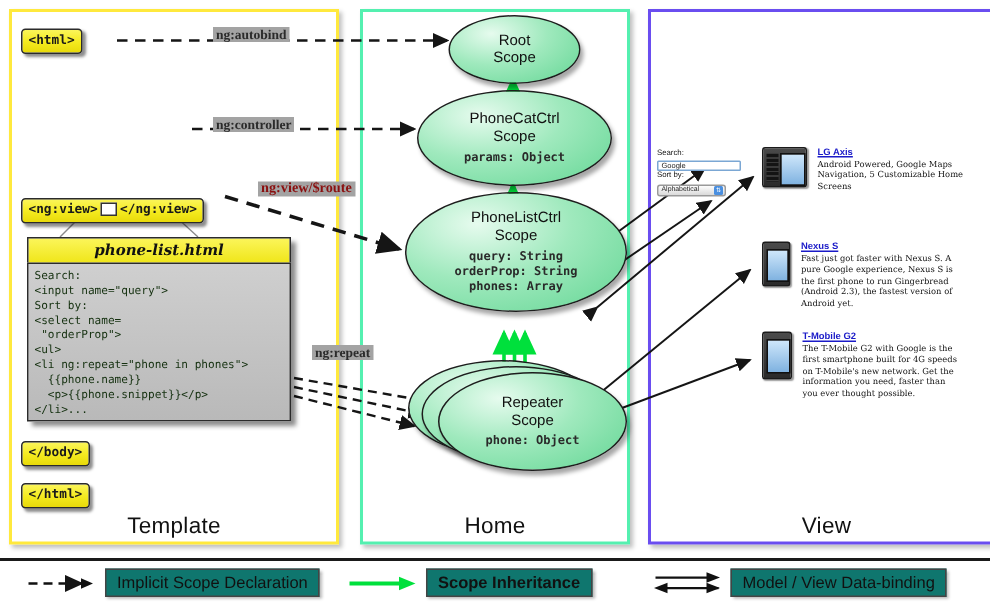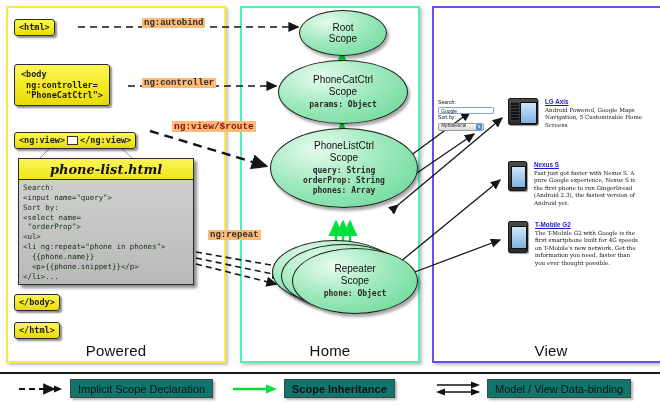--- a/index.html
+++ b/index.html
@@ -36,21 +36,21 @@
   #tag-htmlclose{left:14px;top:322px;}
   .ngview-box{display:inline-block;width:9px;height:7px;background:#fff;
               border:1px solid #333;vertical-align:middle;margin:0 2px;}
 
   
   #note{position:absolute;left:18px;top:158px;width:176px;z-index:12;
         box-shadow:3px 3px 3px rgba(0,0,0,.45);}
   #note-title{background:linear-gradient(180deg,#fbf55a,#f0e61a);
         border:1.5px solid #2b2b2b;border-bottom:none;
         font-family:"DejaVu Serif",serif;font-style:italic;font-weight:bold;
-        font-size:13px;color:#111;text-align:center;padding:3px 0 2px;}
+        font-size:10px;color:#111;text-align:center;padding:3px 0 2px;}
   #note-code{background:linear-gradient(180deg,#cfcfcf,#b9b9b9);
         border:1.5px solid #2b2b2b;
         font-family:"DejaVu Sans Mono",monospace;font-size:7.4px;
         color:#14300f;padding:3px 4px;line-height:1.33;white-space:pre;}
 
   
   .scope{position:absolute;border-radius:50%;
          background:radial-gradient(ellipse at 32% 26%, #e6fbee 0%, #9fe9bd 45%, #63d694 100%);
          border:1.6px solid #1d1d1d;box-shadow:2px 3px 3px rgba(0,0,0,.35);
          display:flex;flex-direction:column;align-items:center;justify-content:center;
@@ -62,23 +62,23 @@
   #scope-cat{ left:278px;top:60px;width:128px;height:62px;}
   #scope-list{left:270px;top:128px;width:146px;height:78px;}
   .rep{position:absolute;border-radius:50%;
        background:radial-gradient(ellipse at 32% 26%, #e6fbee 0%, #9fe9bd 45%, #63d694 100%);
        border:1.6px solid #1d1d1d;box-shadow:2px 3px 3px rgba(0,0,0,.35);}
   #rep-back{ left:272px;top:240px;width:124px;height:62px;z-index:10;}
   #rep-mid{  left:281px;top:244px;width:124px;height:62px;z-index:11;}
   #scope-rep{left:292px;top:248px;width:124px;height:64px;z-index:12;}
 
   
-  .alab{position:absolute;font-family:Liberation Mono, monospace;
+  .alab{position:absolute;font-family:Liberation Serif, serif;
         font-weight:bold;font-size:9px;color:#2b2b2b;z-index:14;
-        background:#fdba74;padding:0 2px;white-space:nowrap;}
+        background:#a3a3a3;padding:0 2px;white-space:nowrap;}
   #lab-autobind{left:142px;top:18px;}
   #lab-controller{left:142px;top:78px;}
   #lab-route{left:172px;top:121px;color:#8a1010;font-size:9.5px;}
   #lab-repeat{left:208px;top:230px;}
 
   
   #search-form{position:absolute;left:438px;top:99px;width:62px;z-index:12;
                font-size:5.2px;color:#111;line-height:1.5;}
   .sf-label{display:block;}
   #sf-input{width:56px;height:7px;border:1px solid #7ba7d4;background:#fff;
@@ -126,21 +126,21 @@
   .lg-box{border:1.5px solid #444;background:#0f766e;
           box-shadow:1.5px 1.5px 2px rgba(0,0,0,.3);
           font-size:11px;color:#111;padding:2.5px 7px;}
 </style>
 </head>
 <body>
 
 <div id="stage">
 
   <div class="col" id="col-template">
-    <div class="col-label">Powered</div>
+    <div class="col-label">Template</div>
   </div>
   <div class="col" id="col-model">
     <div class="col-label">Home</div>
   </div>
   <div class="col" id="col-view">
     <div class="col-label">View</div>
   </div>
 
   <svg id="wires" viewBox="0 0 660 405">
     <defs>
@@ -173,23 +173,20 @@
     <path d="M398,205 L502,118" stroke="#151515" stroke-width="1.3" fill="none" marker-end="url(#ah-thin)" marker-start="url(#ah-thin)"></path>
     <path d="M400,262 L500,180" stroke="#151515" stroke-width="1.3" fill="none" marker-end="url(#ah-thin)" marker-start="url(#ah-thin)"></path>
     <path d="M404,276 L500,240" stroke="#151515" stroke-width="1.3" fill="none" marker-end="url(#ah-thin)" marker-start="url(#ah-thin)"></path>
 
     <path d="M62,136 L40,158" stroke="#8a8a8a" stroke-width="0.9" fill="none"></path>
     <path d="M108,136 L132,158" stroke="#8a8a8a" stroke-width="0.9" fill="none"></path>
   </svg>
 
   <div class="tag" id="tag-html">&lt;html&gt;</div>
 
-  <div class="tag" id="tag-body">&lt;body
- ng:controller=
- "PhoneCatCtrl"&gt;</div>
 
   <div class="tag" id="tag-ngview"><span>&lt;ng:view&gt;</span><span class="ngview-box"></span><span>&lt;/ng:view&gt;</span></div>
 
   <div class="tag" id="tag-bodyclose">&lt;/body&gt;</div>
   <div class="tag" id="tag-htmlclose">&lt;/html&gt;</div>
 
   <div id="note">
     <div id="note-title">phone-list.html</div>
     <div id="note-code">Search:
 &lt;input name="query"&gt;

